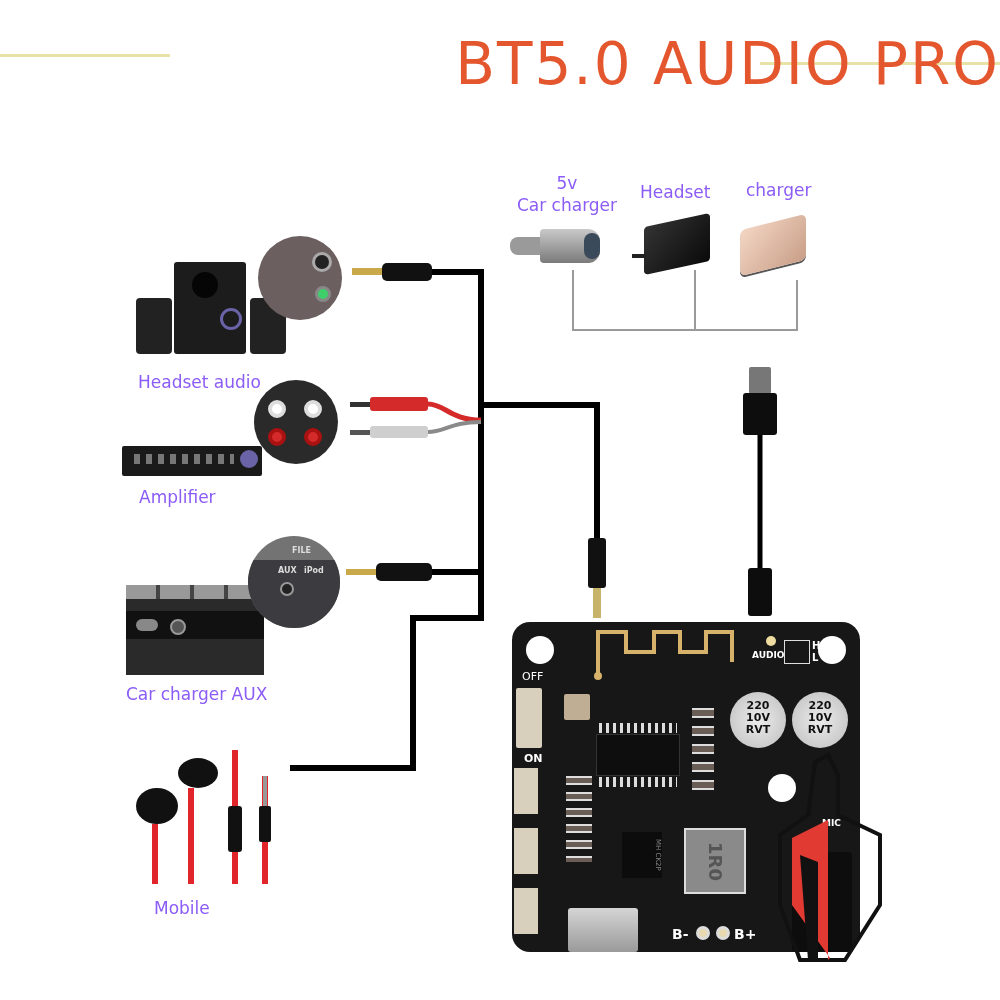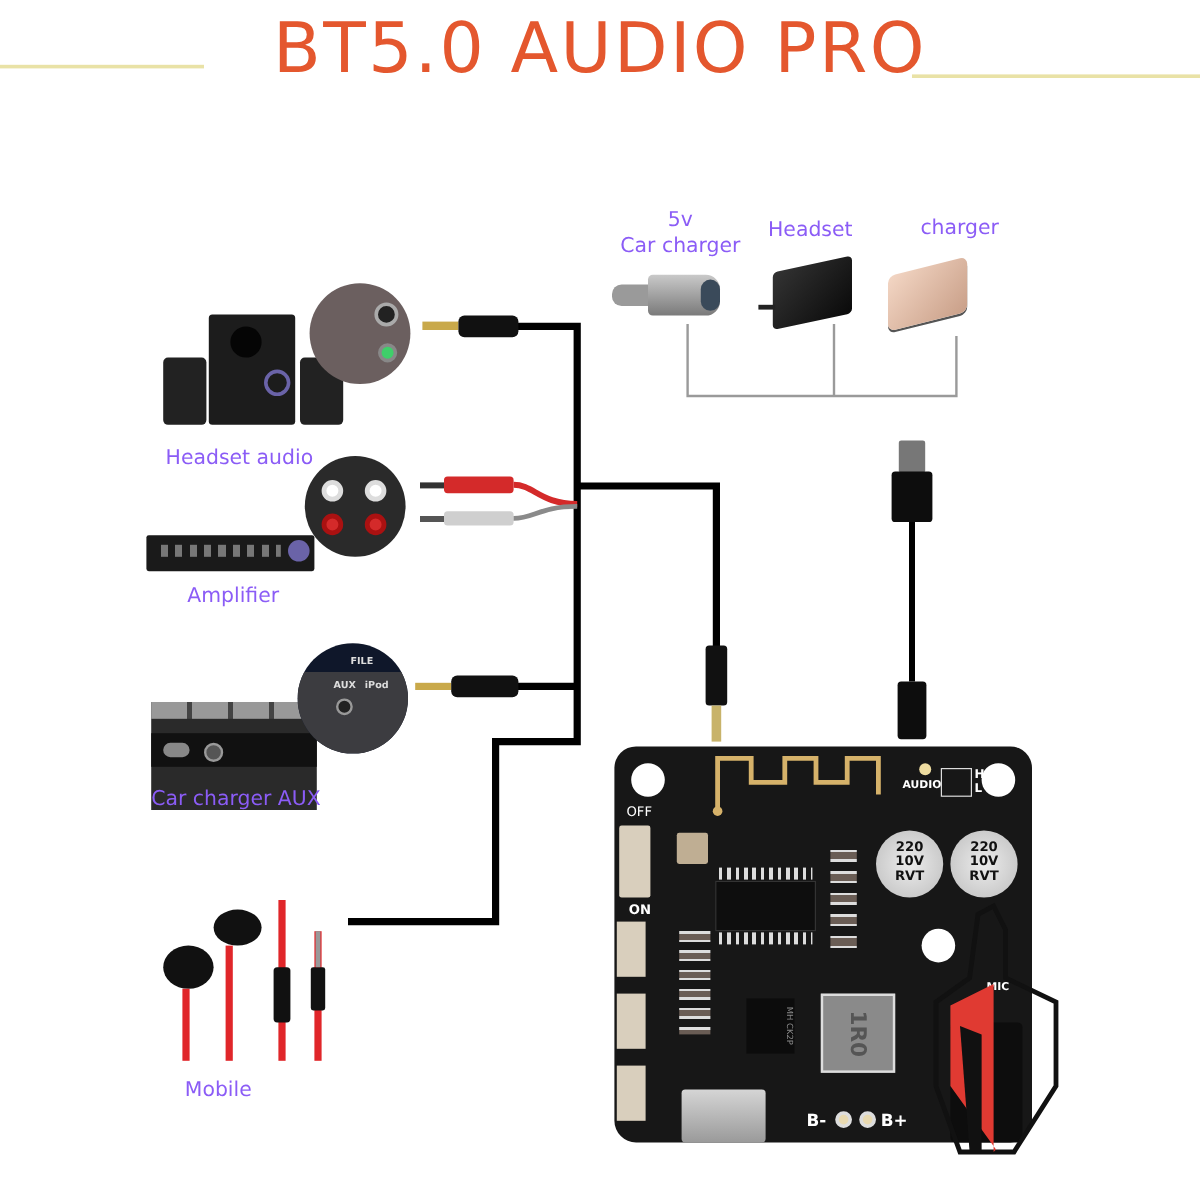--- a/index.html
+++ b/index.html
@@ -1,18 +1,18 @@
 <!DOCTYPE html>
 <html><head>
 <meta charset="utf-8">
 <style>
   html,body{margin:0;padding:0;background:#ffffff;}
   body{width:1000px;height:1000px;position:relative;overflow:hidden;font-family:"DejaVu Sans",sans-serif;}
   .abs{position:absolute;}
-  .title{left:0;top:6px;width:1000px;text-align:center;font-family:"DejaVu Sans",sans-serif;font-size:58px;letter-spacing:2px;color:#e4572e;font-weight:400;}
+  .title{left:0;top:30px;width:1000px;text-align:right;font-family:"DejaVu Sans",sans-serif;font-size:58px;letter-spacing:2px;color:#e4572e;font-weight:400;}
   .rule{height:3px;background:#e9e2a6;}
   .label{font-family:"DejaVu Sans",sans-serif;font-size:17px;color:#8b5cf6;white-space:nowrap;}
   svg{position:absolute;left:0;top:0;}
 </style>
 </head>
 <body>
 
 <div class="abs rule" style="left:0;top:54px;width:170px;"></div>
 <div class="abs rule" style="left:760px;top:62px;width:240px;"></div>
 <div class="abs title">BT5.0 AUDIO PRO</div>
@@ -60,21 +60,21 @@
     <rect x="346" y="569" width="30" height="6" fill="#c9a94a"></rect>
     <rect x="376" y="563" width="56" height="18" rx="5" fill="#111"></rect>
   </g>
 </svg>
 
 <div class="abs label" style="left:508px;top:172px;text-align:center;line-height:22px;width:118px;">
   <div>5v</div>
   <div>Car charger</div>
 </div>
 <div class="abs label" style="left:640px;top:182px;">Headset</div>
-<div class="abs label" style="left:746px;top:180px;margin-left:21px;">charger</div>
+<div class="abs label" style="left:746px;top:180px;">charger</div>
 
 <div class="abs" style="left:510px;top:227px;width:96px;height:40px;">
   <div class="abs" style="left:0;top:10px;width:34px;height:18px;background:#9a9a9a;border-radius:8px 2px 2px 8px;"></div>
   <div class="abs" style="left:30px;top:2px;width:60px;height:34px;background:linear-gradient(#c9c9c9,#7a7a7a);border-radius:4px 12px 12px 4px;"></div>
   <div class="abs" style="left:74px;top:6px;width:16px;height:26px;background:#3a4a5a;border-radius:8px;"></div>
 </div>
 <div class="abs" style="left:630px;top:220px;width:82px;height:52px;">
   <div class="abs" style="left:14px;top:0;width:66px;height:48px;background:linear-gradient(135deg,#333,#0a0a0a);transform:skewY(-12deg);border-radius:4px;"></div>
   <div class="abs" style="left:2px;top:34px;width:14px;height:4px;background:#222;"></div>
 </div>
@@ -98,36 +98,36 @@
 <div class="abs" style="left:122px;top:446px;width:140px;height:30px;background:#1a1a1a;border-radius:2px;">
   <div class="abs" style="left:12px;top:8px;width:100px;height:10px;background:repeating-linear-gradient(90deg,#777 0 6px,transparent 6px 12px);"></div>
   <div class="abs" style="left:118px;top:4px;width:18px;height:18px;border-radius:50%;background:#6a63a8;"></div>
 </div>
 <div class="abs" style="left:254px;top:380px;width:84px;height:84px;border-radius:50%;background:#2a2a2a;">
   <div class="abs" style="left:14px;top:20px;width:18px;height:18px;border-radius:50%;background:#fff;border:4px solid #ddd;box-sizing:border-box;"></div>
   <div class="abs" style="left:50px;top:20px;width:18px;height:18px;border-radius:50%;background:#fff;border:4px solid #ddd;box-sizing:border-box;"></div>
   <div class="abs" style="left:14px;top:48px;width:18px;height:18px;border-radius:50%;background:#d42a2a;border:4px solid #a11;box-sizing:border-box;"></div>
   <div class="abs" style="left:50px;top:48px;width:18px;height:18px;border-radius:50%;background:#d42a2a;border:4px solid #a11;box-sizing:border-box;"></div>
 </div>
-<div class="abs label" style="left:156px;top:487px;text-align:right;">Amplifier</div>
+<div class="abs label" style="left:139px;top:487px;text-align:right;">Amplifier</div>
 
 <div class="abs" style="left:126px;top:585px;width:138px;height:90px;background:#2a2a2a;">
   <div class="abs" style="left:0;top:0;width:138px;height:14px;background:repeating-linear-gradient(90deg,#999 0 30px,#444 30px 34px);"></div>
   <div class="abs" style="left:0;top:26px;width:138px;height:28px;background:#111;"></div>
   <div class="abs" style="left:10px;top:34px;width:22px;height:12px;background:#888;border-radius:6px;"></div>
   <div class="abs" style="left:44px;top:34px;width:12px;height:12px;background:#555;border-radius:50%;border:2px solid #999;"></div>
 </div>
-<div class="abs" style="left:248px;top:536px;width:92px;height:92px;border-radius:50%;background:#0f172a;overflow:hidden;">
+<div class="abs" style="left:248px;top:536px;width:92px;height:92px;border-radius:50%;background:#737373;overflow:hidden;">
   <div class="abs" style="left:44px;top:10px;color:#ddd;font-size:8px;font-weight:bold;font-family:'DejaVu Sans',sans-serif;">FILE</div>
   <div class="abs" style="left:0;top:24px;width:92px;height:68px;background:#3c3c40;"></div>
   <div class="abs" style="left:30px;top:30px;color:#ddd;font-size:8px;font-weight:bold;font-family:'DejaVu Sans',sans-serif;">AUX</div>
   <div class="abs" style="left:56px;top:30px;color:#ddd;font-size:8px;font-weight:bold;font-family:'DejaVu Sans',sans-serif;">iPod</div>
   <div class="abs" style="left:32px;top:46px;width:10px;height:10px;border-radius:50%;background:#222;border:2px solid #999;"></div>
 </div>
-<div class="abs label" style="left:126px;top:656px;">Car charger AUX</div>
+<div class="abs label" style="left:126px;top:684px;">Car charger AUX</div>
 
 <div class="abs" style="left:132px;top:748px;width:150px;height:140px;">
   <div class="abs" style="left:4px;top:40px;width:42px;height:36px;background:#111;border-radius:50%;"></div>
   <div class="abs" style="left:46px;top:10px;width:40px;height:30px;background:#111;border-radius:50%;"></div>
   <div class="abs" style="left:20px;top:76px;width:6px;height:60px;background:#e0262a;"></div>
   <div class="abs" style="left:56px;top:40px;width:6px;height:96px;background:#e0262a;"></div>
   <div class="abs" style="left:100px;top:2px;width:6px;height:134px;background:#e0262a;"></div>
   <div class="abs" style="left:96px;top:58px;width:14px;height:46px;background:#111;border-radius:3px;"></div>
   <div class="abs" style="left:130px;top:28px;width:6px;height:108px;background:#e0262a;"></div>
   <div class="abs" style="left:127px;top:58px;width:12px;height:36px;background:#111;border-radius:2px;"></div>

